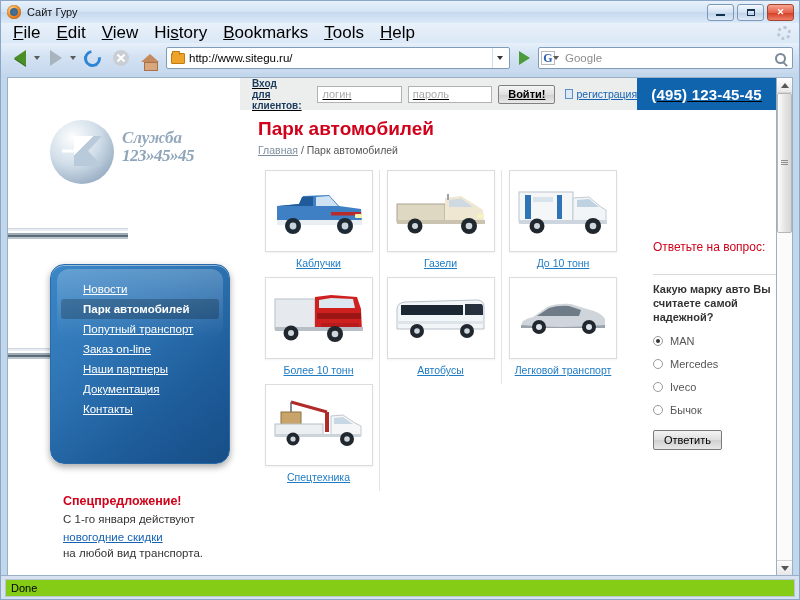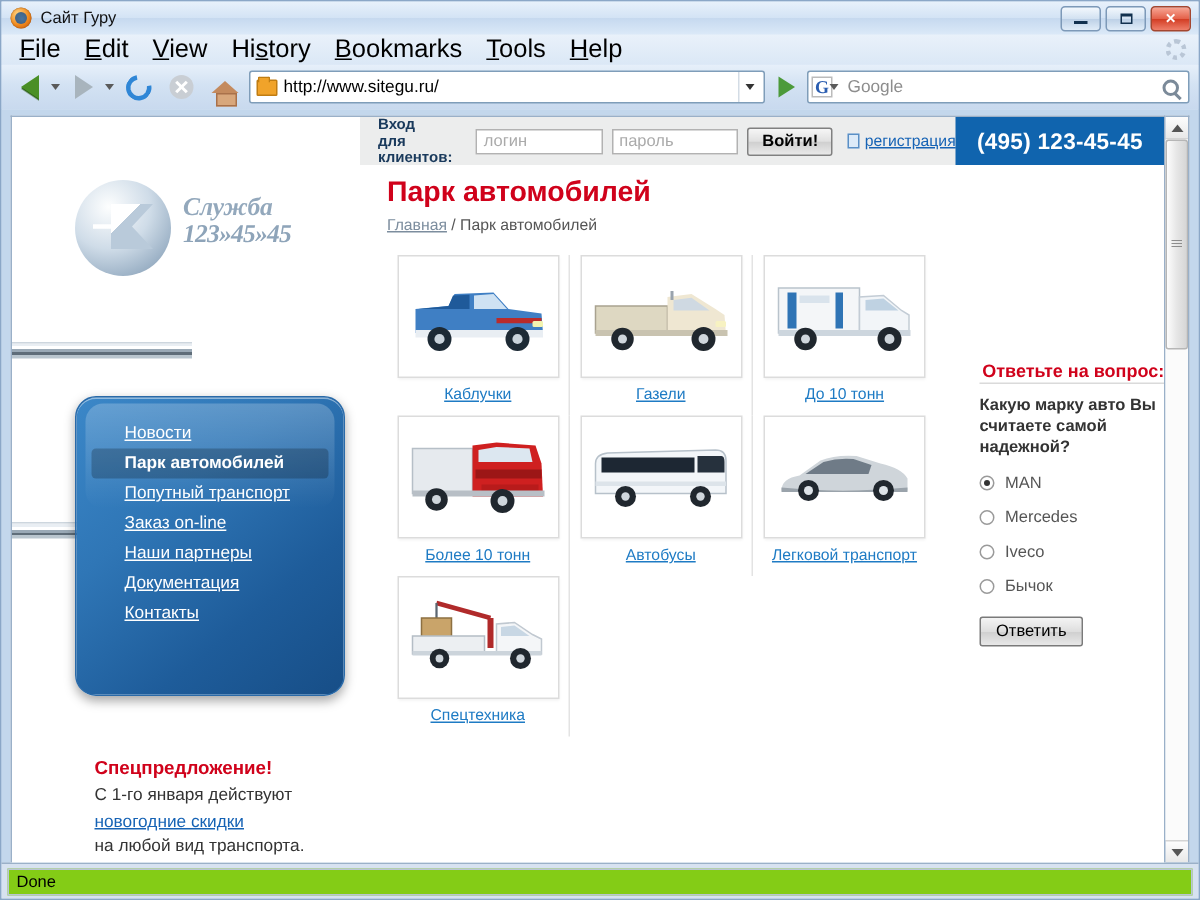--- a/index.html
+++ b/index.html
@@ -145,21 +145,21 @@
     height:24px; background:#d7e2f0; border-top:1px solid #9ab0c8;
     display:flex; align-items:center; padding:0 4px;
   }
   .status-inner{
     flex:1 1 auto;height:18px;background:#84cc16;border:1px solid #b9c5d4;
     display:flex;align-items:center;padding:0 5px;font-size:11px;color:#000;
   }
   
   .topbar {
     position:absolute; left:232px; top:0; right:0; height:32px;
-    background:#eceded; display:flex; align-items:center;
+    background:#eceded; display:flex; align-items:center;text-decoration:underline;
   }
   .login-label{font-size:10px;font-weight:bold;color:#1a3a5c;line-height:11px;padding-left:12px;width:78px;}
   .inp {
     width:85px;height:17px;border:1px solid #b2b2b2;background:#fff;
     font-size:11px;color:#aaa;padding:0 4px;line-height:15px;margin-right:6px;
   }
   .btn-login {
     height:19px;padding:0 9px;border:1px solid #808080;border-radius:2px;
     background:linear-gradient(to bottom,#f6f6f6,#dfdfdf 50%,#cfcfcf 51%,#e9e9e9);
     font-size:11px;font-weight:bold;color:#000;display:flex;align-items:center;
@@ -209,42 +209,42 @@
   }
   .mitem{
     display:block;margin:0 10px;padding:4px 0 4px 22px;
     font-size:11.5px;color:#ffffff;text-decoration:underline;
     position:relative;
   }
   .mitem.active{
     background:rgba(0,0,0,.22);border-radius:3px;
     font-weight:bold;text-decoration:none;
   }
-  .special{position:absolute;left:55px;top:427px;width:200px;}
+  .special{position:absolute;left:55px;top:416px;width:200px;}
   .sp-title{font-size:12.5px;font-weight:bold;color:#d0021b;margin-bottom:3px;}
   .sp-line{font-size:11.5px;color:#333;line-height:16px;}
   .sp-link{font-size:11.5px;color:#1663b5;text-decoration:underline;}
   .content{position:absolute;left:250px;top:40px;width:380px;}
   .h1{font-size:19px;font-weight:bold;color:#d0021b;margin:0 0 4px 0;}
   .crumbs{font-size:10.5px;color:#555;}
   .crumbs a{color:#7c8d9e;text-decoration:underline;}
   .grid{margin-top:14px;display:flex;flex-wrap:wrap;}
   .cell{
     width:122px;padding:0 2px 8px 2px;display:flex;flex-direction:column;align-items:center;
     border-right:1px solid #e3e3e3;
   }
   .cell:nth-child(3n){border-right:none;}
   .thumb{
     width:108px;height:82px;border:1px solid #dcdcdc;background:#fff;
     display:flex;align-items:center;justify-content:center;overflow:hidden;
     box-shadow:0 1px 2px rgba(0,0,0,.06);
   }
   .cap{margin-top:5px;font-size:10.5px;color:#1e7bc4;text-decoration:underline;text-align:center;}
   .poll{position:absolute;left:645px;top:162px;width:125px;}
-  .poll-t{font-size:12px;font-weight:bold;color:#d0021b;padding-bottom:1px;border-bottom:1px solid #dadada;text-align:center;}
+  .poll-t{font-size:12px;font-weight:normal;color:#d0021b;padding-bottom:20px;border-bottom:1px solid #dadada;}
   .poll-q{font-size:11px;font-weight:bold;color:#333;line-height:14px;margin-top:7px;}
   .opt{display:flex;align-items:center;gap:7px;margin-top:11px;}
   .radio{width:10px;height:10px;border-radius:50%;border:1px solid #9a9a9a;background:#fff;position:relative;flex:0 0 auto;}
   .radio.on:after{content:"";position:absolute;left:2px;top:2px;width:4px;height:4px;border-radius:50%;background:#333;}
   .opt span{font-size:11px;color:#555;}
   .btn-answer{
     margin-top:14px;height:20px;padding:0 10px;border:1px solid #7a7a7a;
     background:linear-gradient(to bottom,#f4f4f4,#dedede 50%,#cfcfcf 51%,#e8e8e8);
     font-size:11px;color:#000;display:inline-flex;align-items:center;border-radius:2px;
   }

